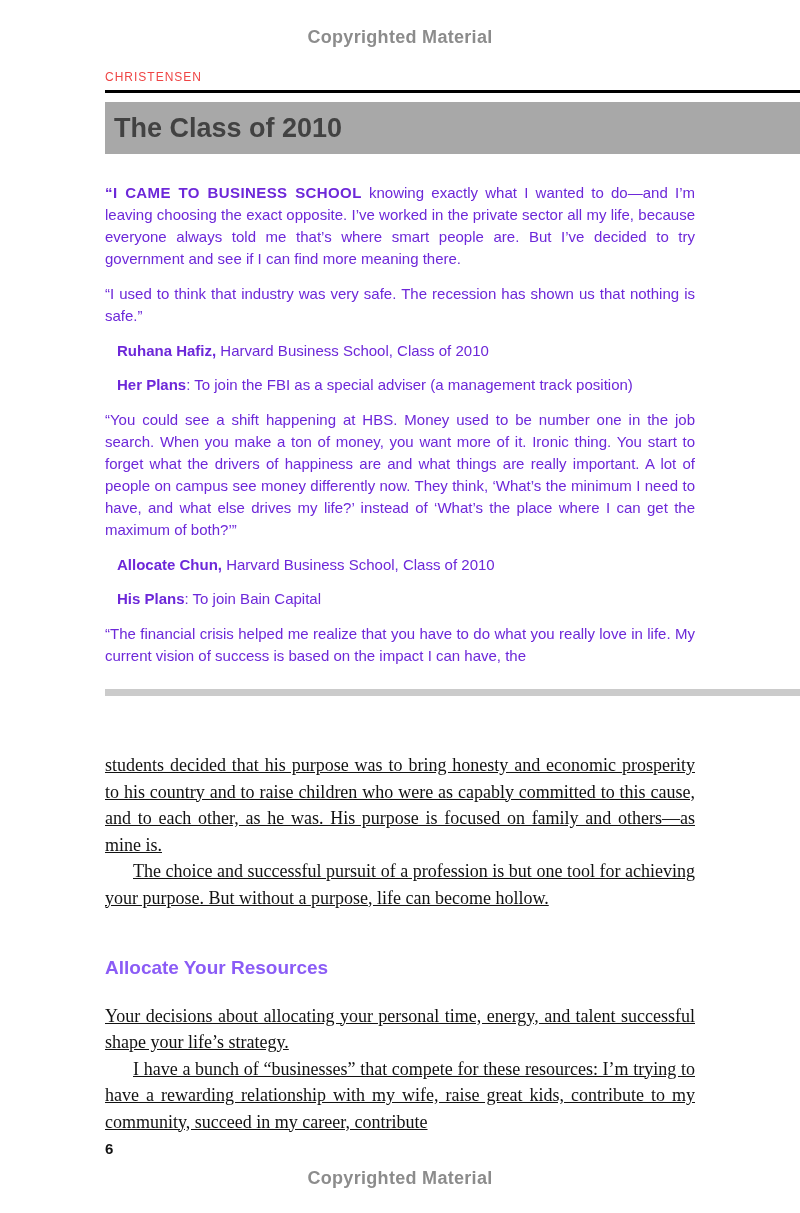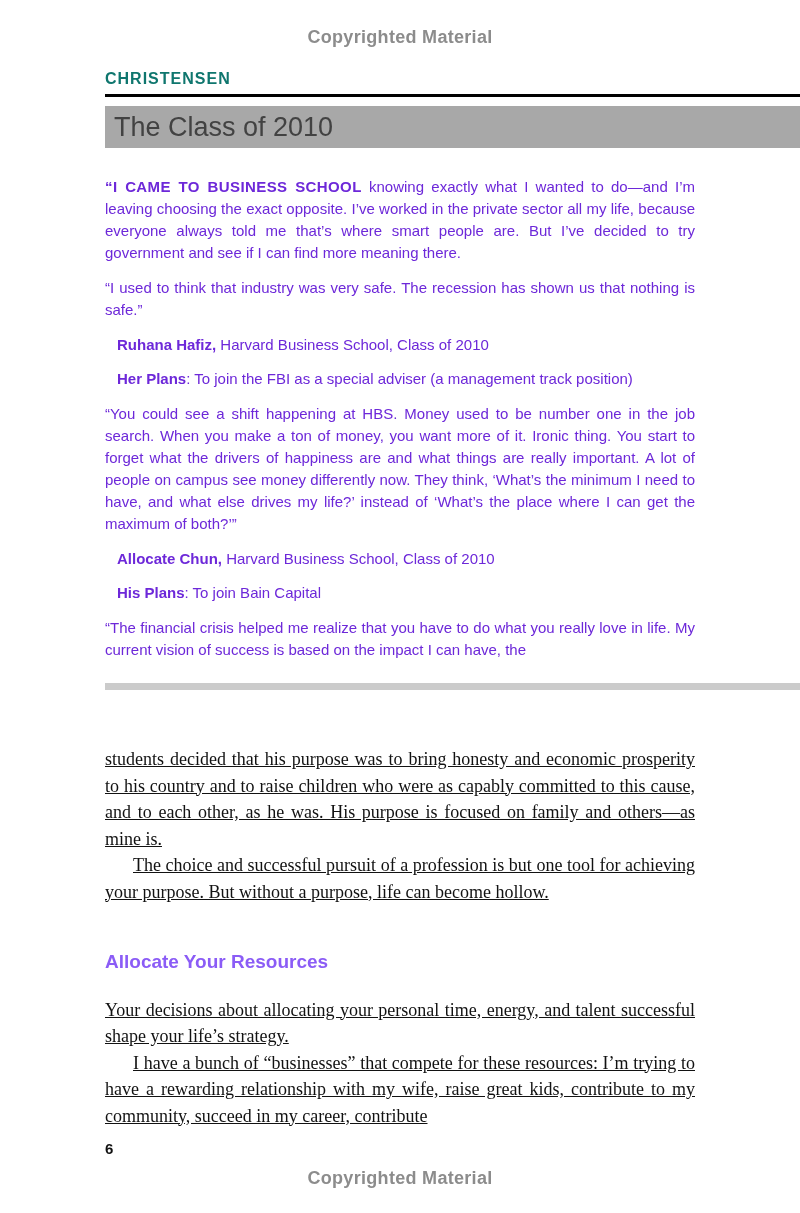--- a/index.html
+++ b/index.html
@@ -26,41 +26,41 @@
   .notice.bottom {
     position: absolute;
     left: 0; right: 0;
     bottom: 24px;
   }
   .content {
     padding: 0 105px;
   }
   .running-header {
     margin-top: 22px;
-    font-size: 16px;
-    font-weight: 700;
+    font-size: 12px;
+    font-weight: 400;
     letter-spacing: 1px;
-    color: #0f766e;
+    color: #ef4444;
   }
   .header-rule {
     margin-top: 6px;
     margin-right: -105px;
     height: 3px;
     background: var(--rule, #000);
   }
   .title-banner {
     margin-top: 9px;
     margin-right: -105px;
-    height: 42px;
+    height: 52px;
     background: var(--banner-bg, #a8a8a8);
     display: flex;
     align-items: center;
     padding-left: 9px;
     font-size: 27px;
-    font-weight: 400;
+    font-weight: 700;
     color: var(--banner-text, #424242);
   }
   .excerpt {
     margin-top: 28px;
     color: #6d28d9;
   }
   .excerpt p {
     margin: 0 0 13px 0;
     font-size: 15px;
     line-height: 22px;

